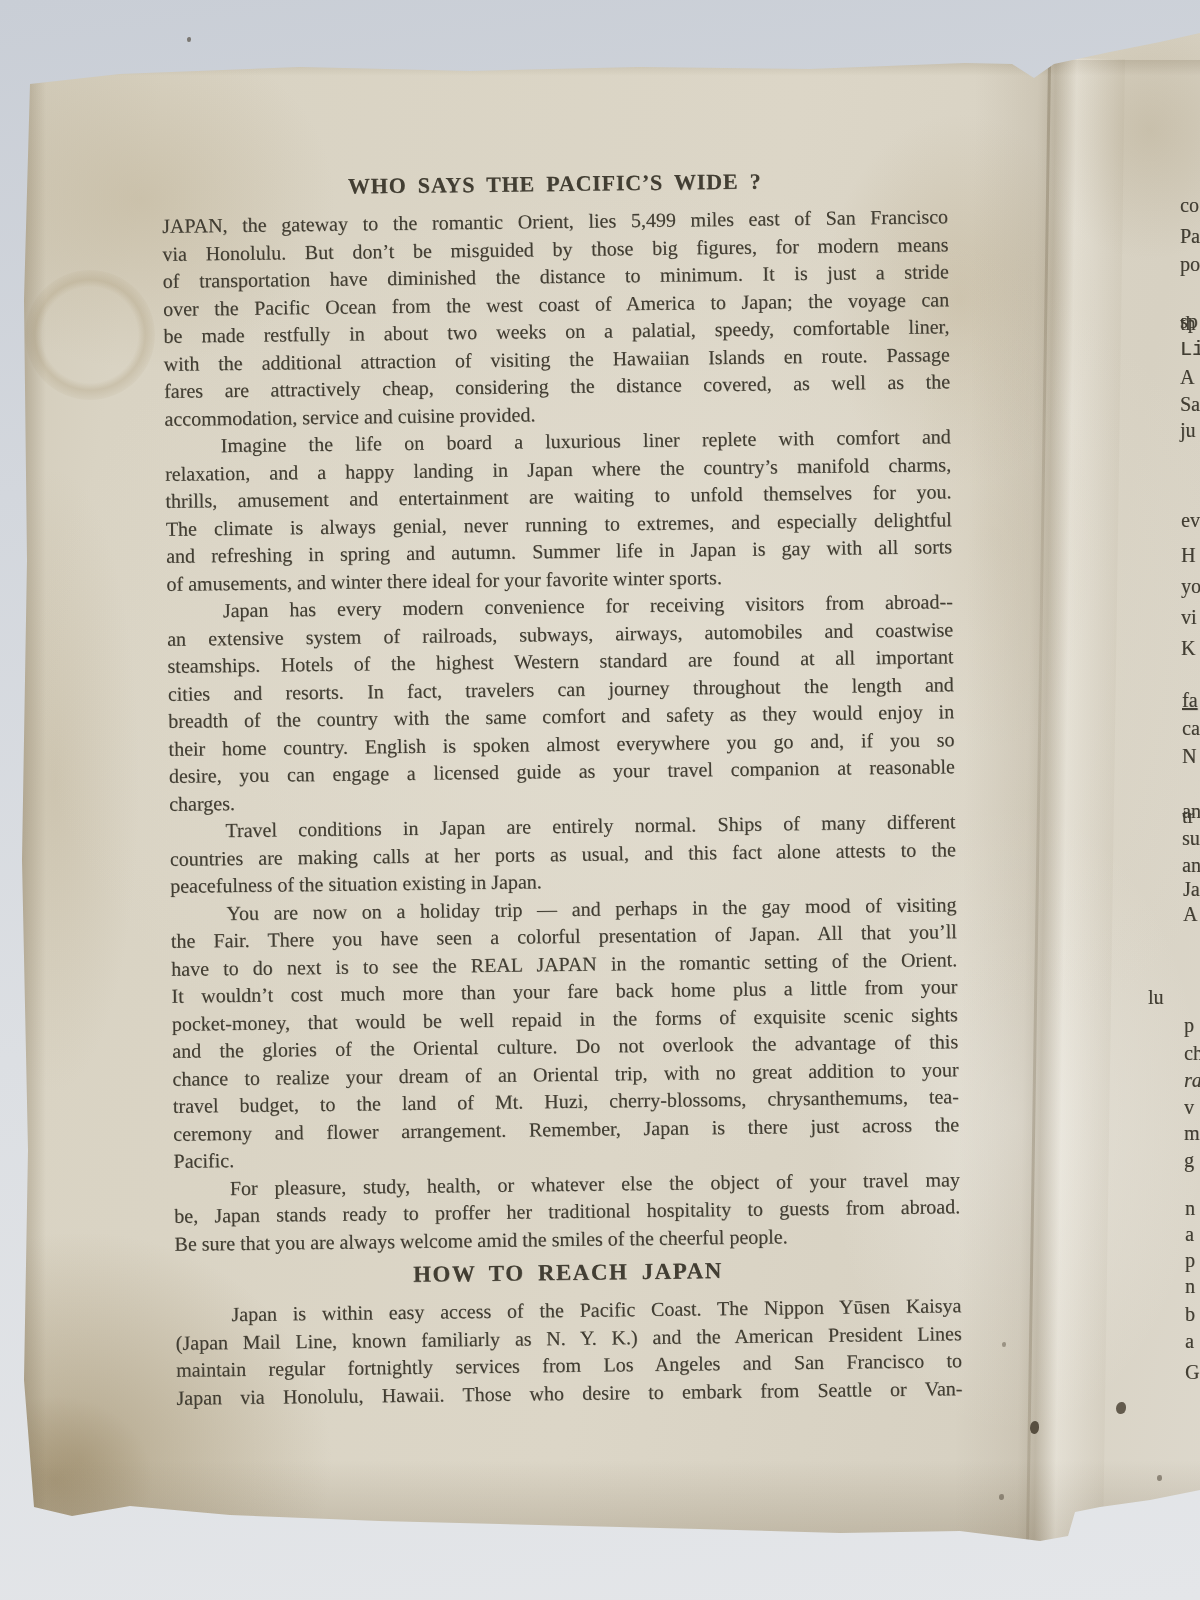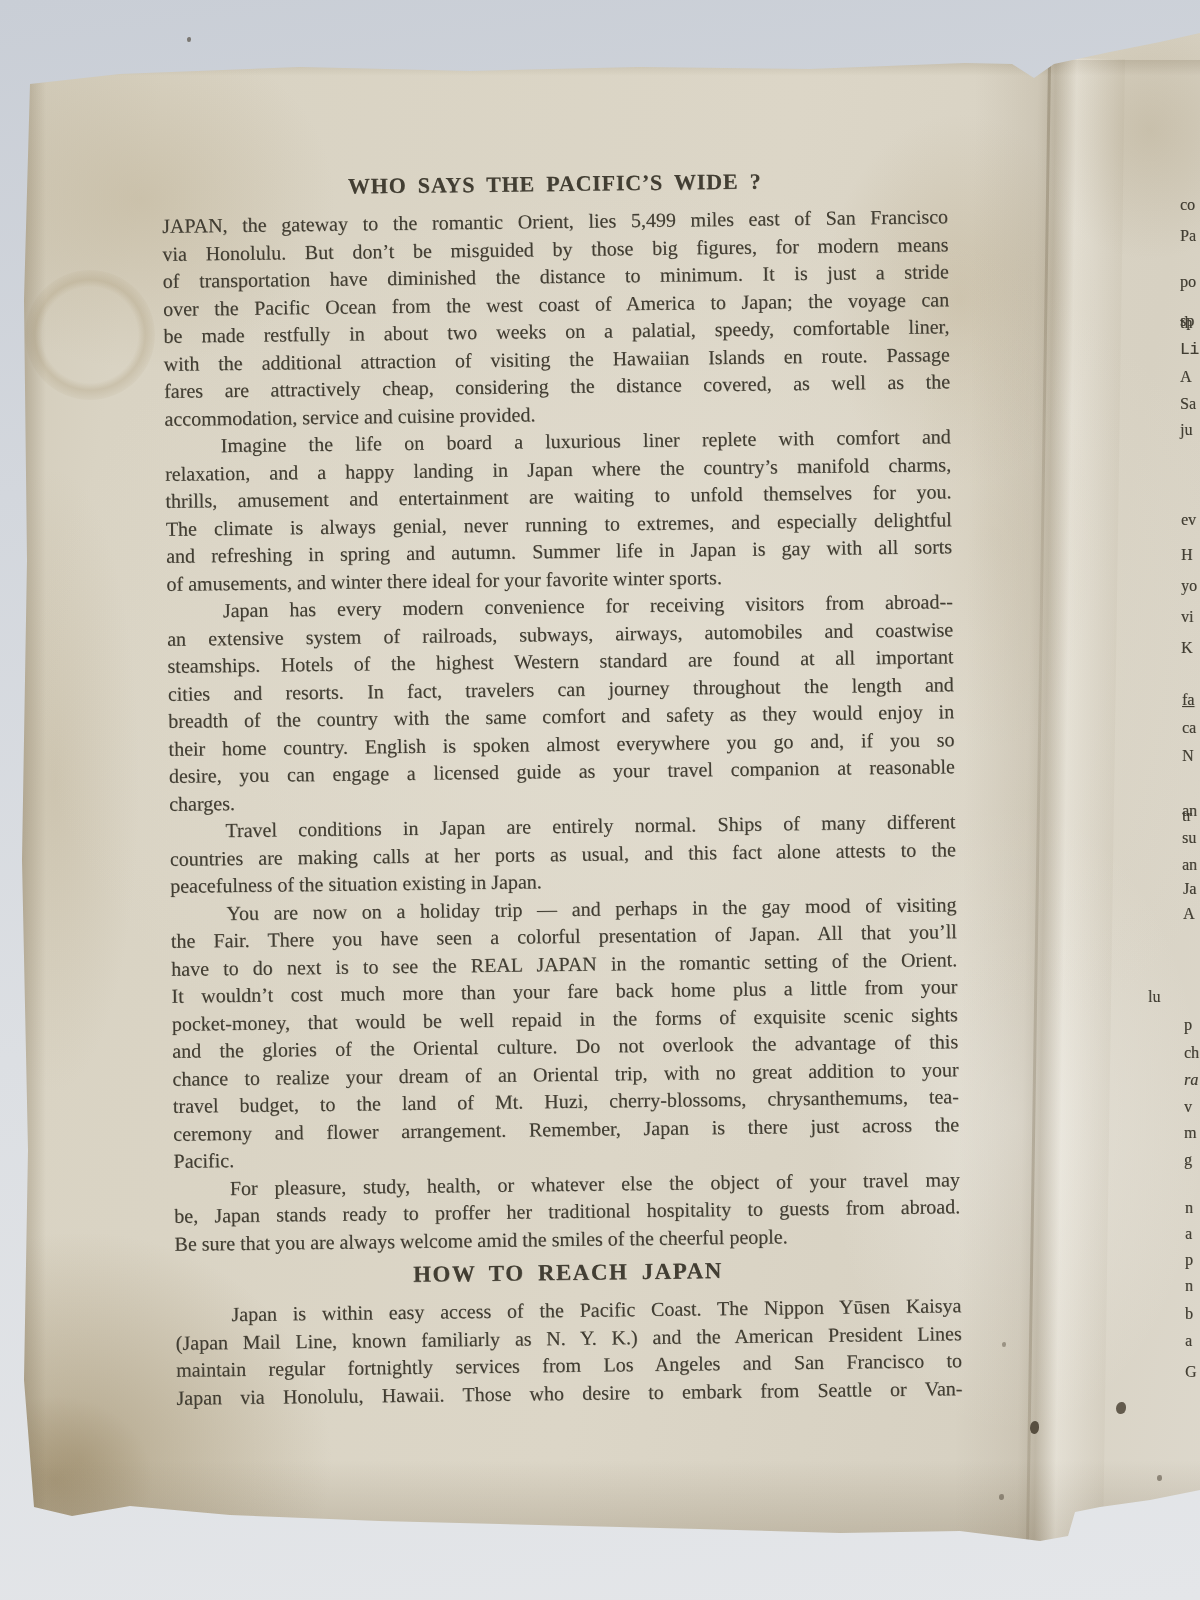--- a/index.html
+++ b/index.html
@@ -70,21 +70,21 @@
     font-size:23px;font-weight:bold;text-align:center;margin:6px 0 10px 0;
     line-height:28px;letter-spacing:1.5px;word-spacing:6px;
   }
   .para{margin:0;}
   .para .line{line-height:27.5px;text-align:justify;text-align-last:justify;}
   .para .line.last{text-align-last:left;}
   .para.jl .line.last{text-align-last:justify;}
   .para.indent .line:first-child{text-indent:56px;}
   .col2{position:absolute;inset:0;pointer-events:none;}
   .col2 .frag{
-    position:absolute;white-space:nowrap;color:#423e33;font-size:16px;line-height:24px;
+    position:absolute;white-space:nowrap;color:#423e33;font-size:20px;line-height:24px;
     text-shadow:.4px .3px .5px rgba(66,62,51,.45);
   }
 </style>
 </head>
 <body>
 
 <div class="photo">
   <div class="speck" style="left:187px;top:37px;width:4px;height:5px;opacity:.6"></div>
 
   <div class="paper">
@@ -158,21 +158,21 @@
           <div class="line">Japan is within easy access of the Pacific Coast. The Nippon Yūsen Kaisya</div>
           <div class="line">(Japan Mail Line, known familiarly as N. Y. K.) and the American President Lines</div>
           <div class="line">maintain regular fortnightly services from Los Angeles and San Francisco to</div>
           <div class="line last">Japan via Honolulu, Hawaii. Those who desire to embark from Seattle or Van-</div>
         </div>
     </div>
 
     <div class="col2">
         <div class="frag" style="left: 1180px; top: 193px;">co</div>
         <div class="frag" style="left: 1180px; top: 224px;">Pa</div>
-        <div class="frag" style="left: 1180px; top: 270px;">po</div>
+        <div class="frag" style="left: 1180px; top: 252px;">po</div>
         <div class="frag" style="left: 1180px; top: 289px; margin-top: 20px;">sp</div>
         <div class="frag" style="left: 1180px; top: 311px;">th</div>
         <div class="frag" style="left: 1180px; top: 338px; font-family: Liberation Mono, monospace;">Li</div>
         <div class="frag" style="left: 1180px; top: 365px;">A</div>
         <div class="frag" style="left: 1180px; top: 392px;">Sa</div>
         <div class="frag" style="left: 1180px; top: 418px;">ju</div>
         <div class="frag" style="left: 1181px; top: 508px;">ev</div>
         <div class="frag" style="left: 1181px; top: 543px;">H</div>
         <div class="frag" style="left: 1181px; top: 574px;">yo</div>
         <div class="frag" style="left: 1181px; top: 605px;">vi</div>

